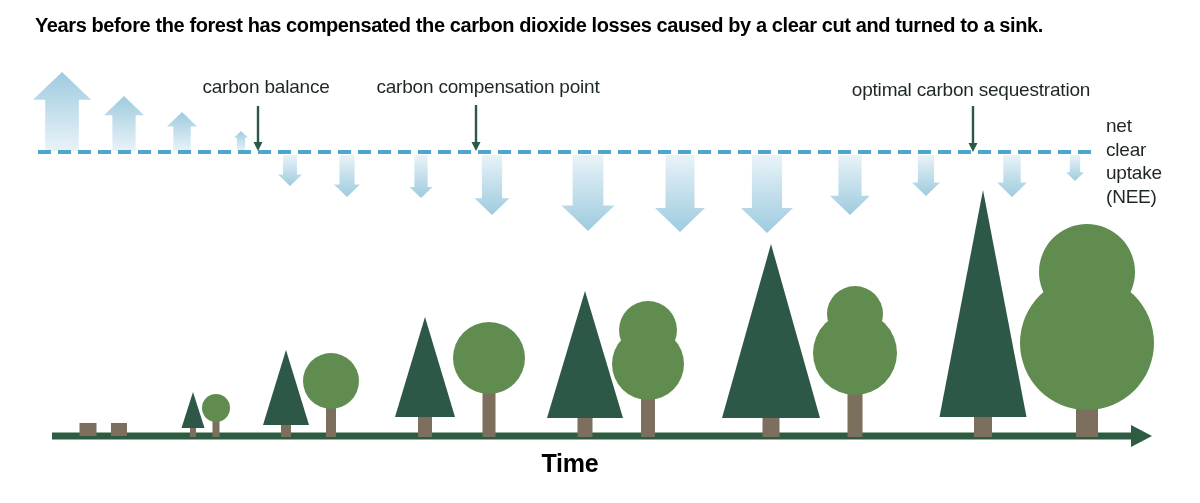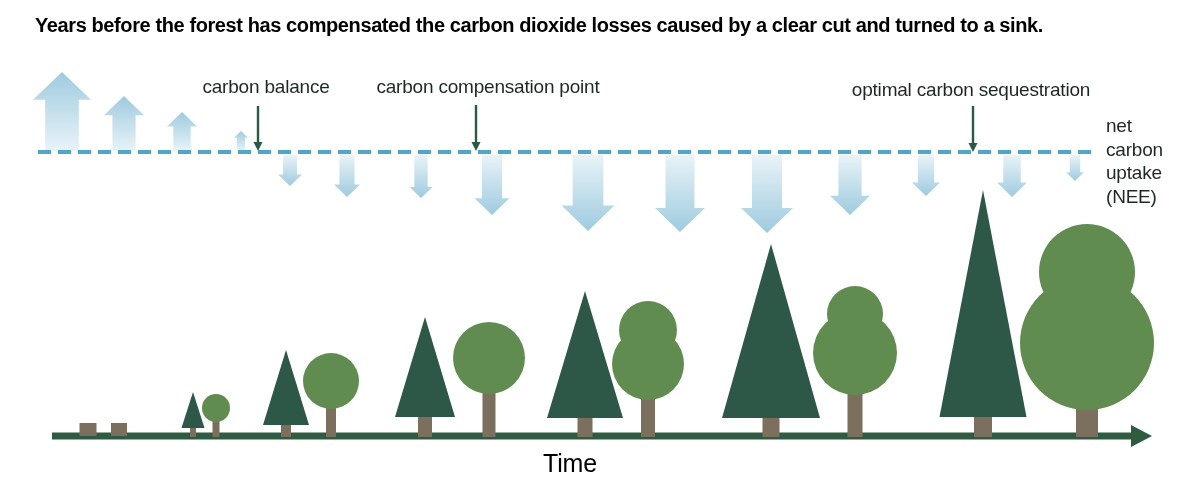--- a/index.html
+++ b/index.html
@@ -39,21 +39,21 @@
     letter-spacing: -0.2px;
   }
   .label-balance    { left: 170px; top: 76px; width: 192px; text-align: center; }
   .label-comp       { left: 357px; top: 76px; width: 262px; text-align: center; }
   .label-optimal    { left: 838px; top: 79px; width: 266px; text-align: center; }
   .label-nee        { left: 1106px; top: 114px; width: 94px; line-height: 23.5px; white-space: pre-line; }
   .label-time {
     left: 490px; top: 449px; width: 160px;
     text-align: center;
     font-size: 25px;
-    font-weight: 400;
+    font-weight: 700;
     color: #000000;
   }
 </style>
 </head>
 <body>
 
 <div class="stage">
   <h1 class="title">Years before the forest has compensated the carbon dioxide losses caused by a clear cut and turned to a sink.</h1>
 
   <svg id="diagram-svg" width="1200" height="503" viewBox="0 0 1200 503">
@@ -153,17 +153,17 @@
         <rect x="1076" y="343" width="22" height="94" fill="#7d6f5d"></rect>
         <circle cx="1087" cy="272" r="48" fill="#618c50"></circle>
         <circle cx="1087" cy="343" r="67" fill="#618c50"></circle>
       </g>
     </svg>
 
   <div class="label label-balance">carbon balance</div>
   <div class="label label-comp">carbon compensation point</div>
   <div class="label label-optimal">optimal carbon sequestration</div>
   <div class="label label-nee">net
-carbon
+clear
 uptake
 (NEE)</div>
   <div class="label label-time">Time</div>
 </div>
 
 </body></html>

